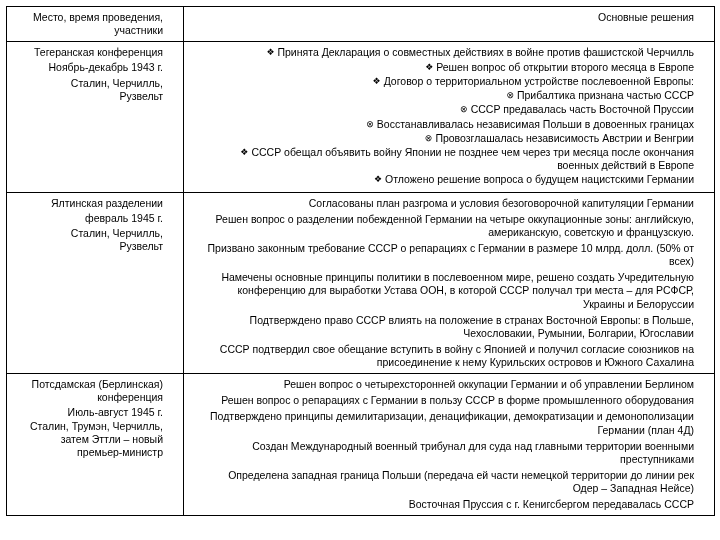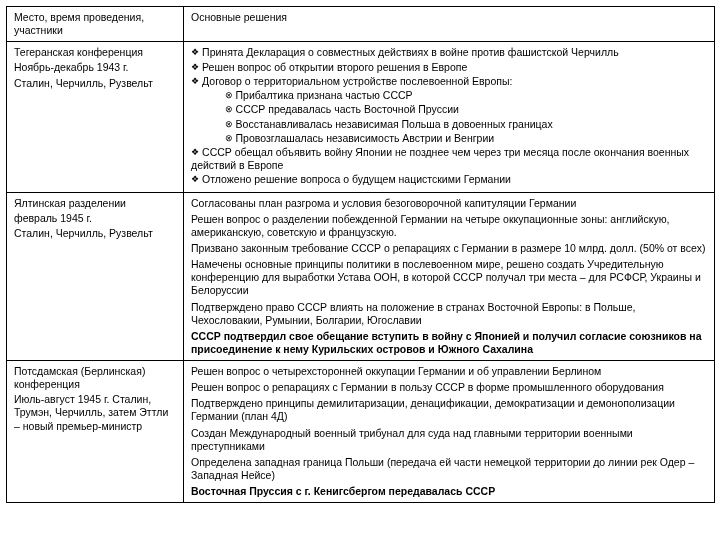--- a/index.html
+++ b/index.html
@@ -15,36 +15,36 @@
   }
   table.conf {
     border-collapse: collapse;
     table-layout: fixed;
     width: 708px;
     background: #ffffff;
   }
   table.conf th, table.conf td {
     border: 1px solid #000000;
     vertical-align: top;
-    padding: 4px 7px;
+    padding: 4px 20px;
     font-size: 10.5px;
     line-height: 1.25;
     font-weight: normal;
-    text-align: left;
+    text-align: right;
     overflow: hidden;
   }
   col.c-place { width: 177px; }
   col.c-decisions { width: 531px; }
   th.h-decisions { text-align: center; }
   .place-line { margin: 0 0 2px 0; }
   .li { margin: 0 0 1px 0; }
   .li .mk { font-size: 9px; margin-right: 3px; position: relative; top: -1px; }
   .li.l2 { padding-left: 34px; }
   .para { margin: 0 0 3px 0; }
-  .para:last-child { margin-bottom: 0; font-weight: bold; }
+  .para:last-child { margin-bottom: 0; }
 </style>
 </head>
 <body>
 
 <div class="page">
   <table class="conf">
     <colgroup>
       <col class="c-place">
       <col class="c-decisions">
     </colgroup>
@@ -55,25 +55,25 @@
     </tr>
 
     <tr>
       <td>
         <div class="place-line">Тегеранская конференция</div>
         <div class="place-line">Ноябрь-декабрь 1943 г.</div>
         <div class="place-line">Сталин, Черчилль, Рузвельт</div>
       </td>
       <td>
         <div class="li l1"><span class="mk">❖</span><span>Принята Декларация о совместных действиях в войне против фашистской Черчилль</span></div>
-        <div class="li l1"><span class="mk">❖</span><span>Решен вопрос об открытии второго решения в Европе</span></div>
+        <div class="li l1"><span class="mk">❖</span><span>Решен вопрос об открытии второго месяца в Европе</span></div>
         <div class="li l1"><span class="mk">❖</span><span>Договор о территориальном устройстве послевоенной Европы:</span></div>
         <div class="li l2"><span class="mk">⊗</span><span>Прибалтика признана частью СССР</span></div>
         <div class="li l2"><span class="mk">⊗</span><span>СССР предавалась часть Восточной Пруссии</span></div>
-        <div class="li l2"><span class="mk">⊗</span><span>Восстанавливалась независимая Польша в довоенных границах</span></div>
+        <div class="li l2"><span class="mk">⊗</span><span>Восстанавливалась независимая Польши в довоенных границах</span></div>
         <div class="li l2"><span class="mk">⊗</span><span>Провозглашалась независимость Австрии и Венгрии</span></div>
         <div class="li l1"><span class="mk">❖</span><span>СССР обещал объявить войну Японии не позднее чем через три месяца после окончания военных действий в Европе</span></div>
         <div class="li l1"><span class="mk">❖</span><span>Отложено решение вопроса о будущем нацистскими Германии</span></div>
       </td>
     </tr>
 
     <tr>
       <td>
         <div class="place-line">Ялтинская разделении</div>
         <div class="place-line">февраль 1945 г.</div>

